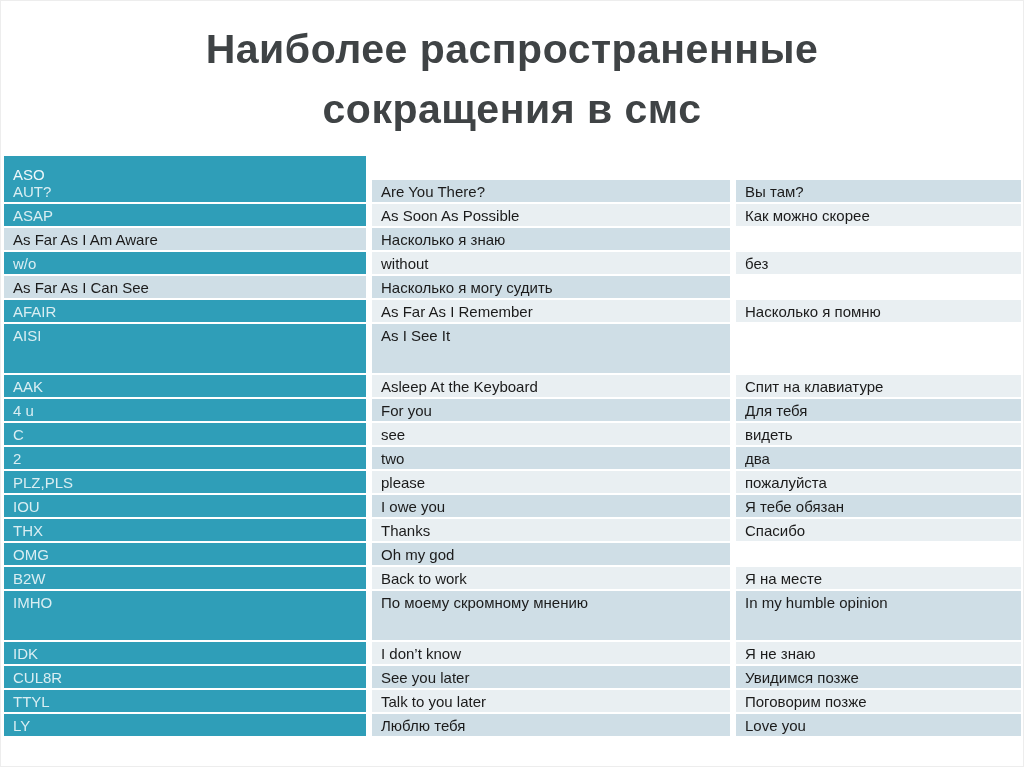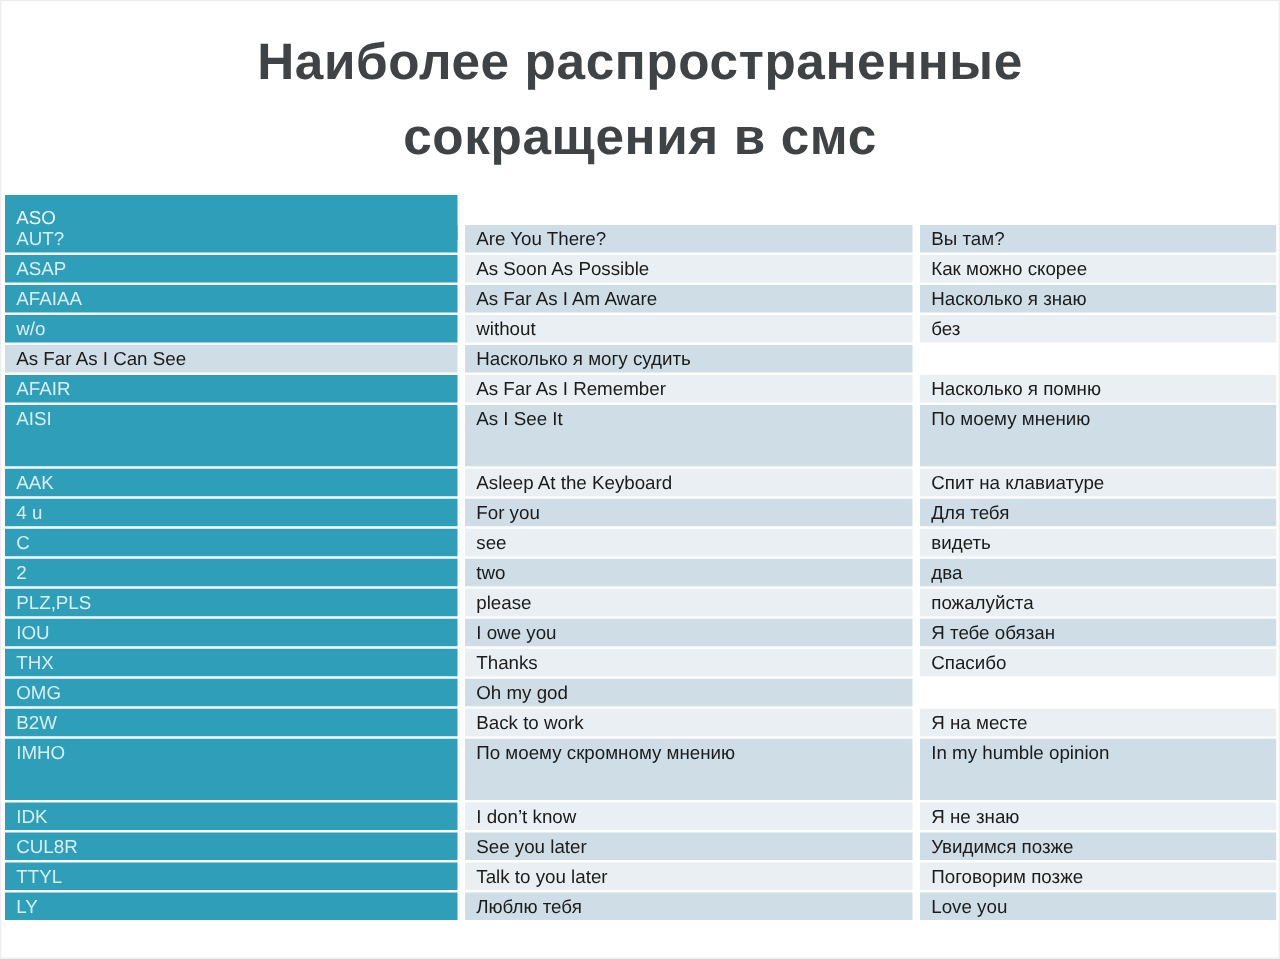--- a/index.html
+++ b/index.html
@@ -105,42 +105,40 @@
       <div class="cell c1">AUT?</div>
       <div class="cell c2">Are You There?</div>
       <div class="cell c3">Вы там?</div>
     </div>
       <div class="trow">
       <div class="cell c1">ASAP</div>
       <div class="cell c2">As Soon As Possible</div>
       <div class="cell c3">Как можно скорее</div>
     </div>
       <div class="trow">
-      <div class="cell c1">AFAIAA</div>
       <div class="cell c2">As Far As I Am Aware</div>
       <div class="cell c3">Насколько я знаю</div>
     </div>
       <div class="trow">
       <div class="cell c1">w/o</div>
       <div class="cell c2">without</div>
       <div class="cell c3">без</div>
     </div>
       <div class="trow">
       <div class="cell c2">As Far As I Can See</div>
       <div class="cell c3">Насколько я могу судить</div>
     </div>
       <div class="trow">
       <div class="cell c1">AFAIR</div>
       <div class="cell c2">As Far As I Remember</div>
       <div class="cell c3">Насколько я помню</div>
     </div>
       <div class="trow tall">
       <div class="cell c1">AISI</div>
       <div class="cell c2">As I See It</div>
-      <div class="cell c3">По моему мнению</div>
     </div>
       <div class="trow">
       <div class="cell c1">AAK</div>
       <div class="cell c2">Asleep At the Keyboard</div>
       <div class="cell c3">Спит на клавиатуре</div>
     </div>
       <div class="trow">
       <div class="cell c1">4 u</div>
       <div class="cell c2">For you</div>
       <div class="cell c3">Для тебя</div>

